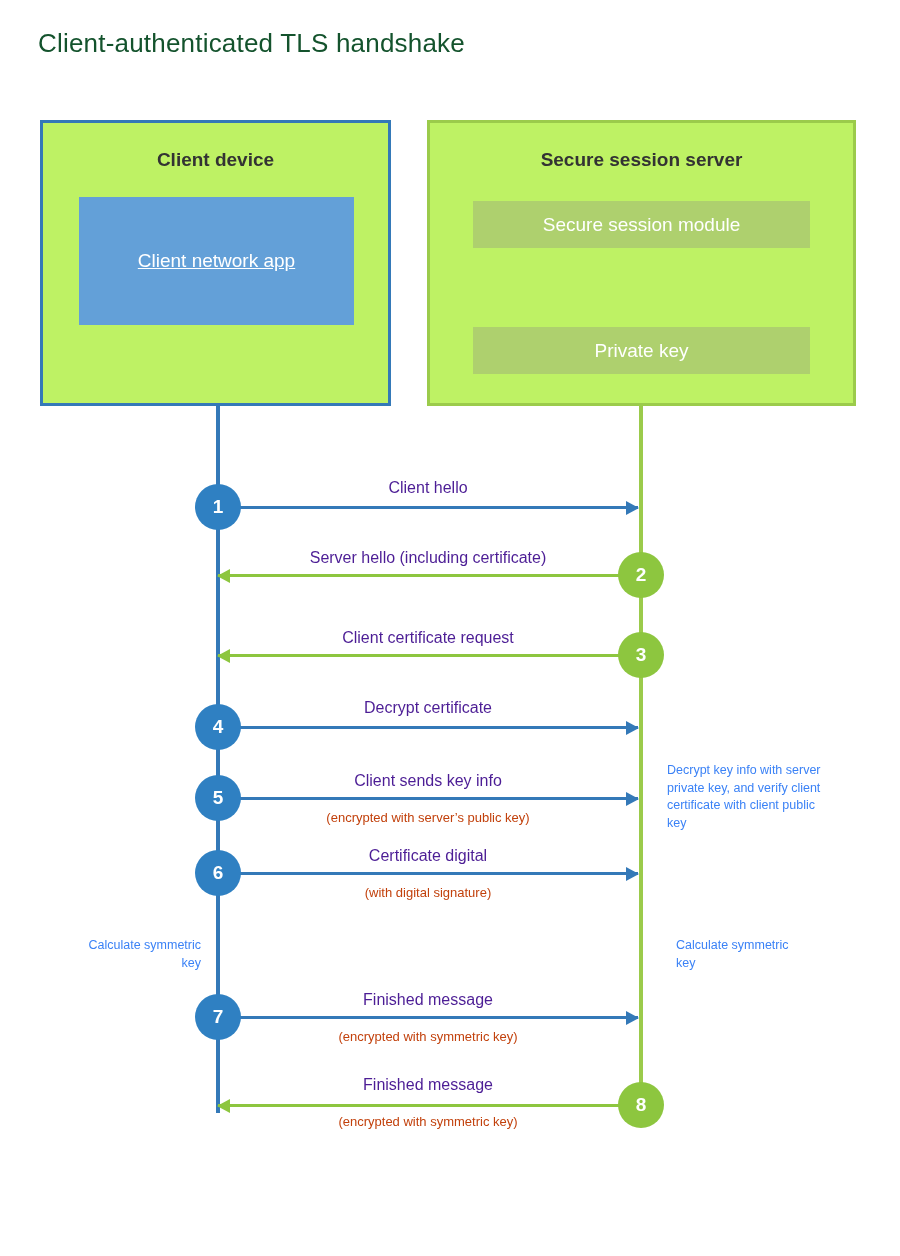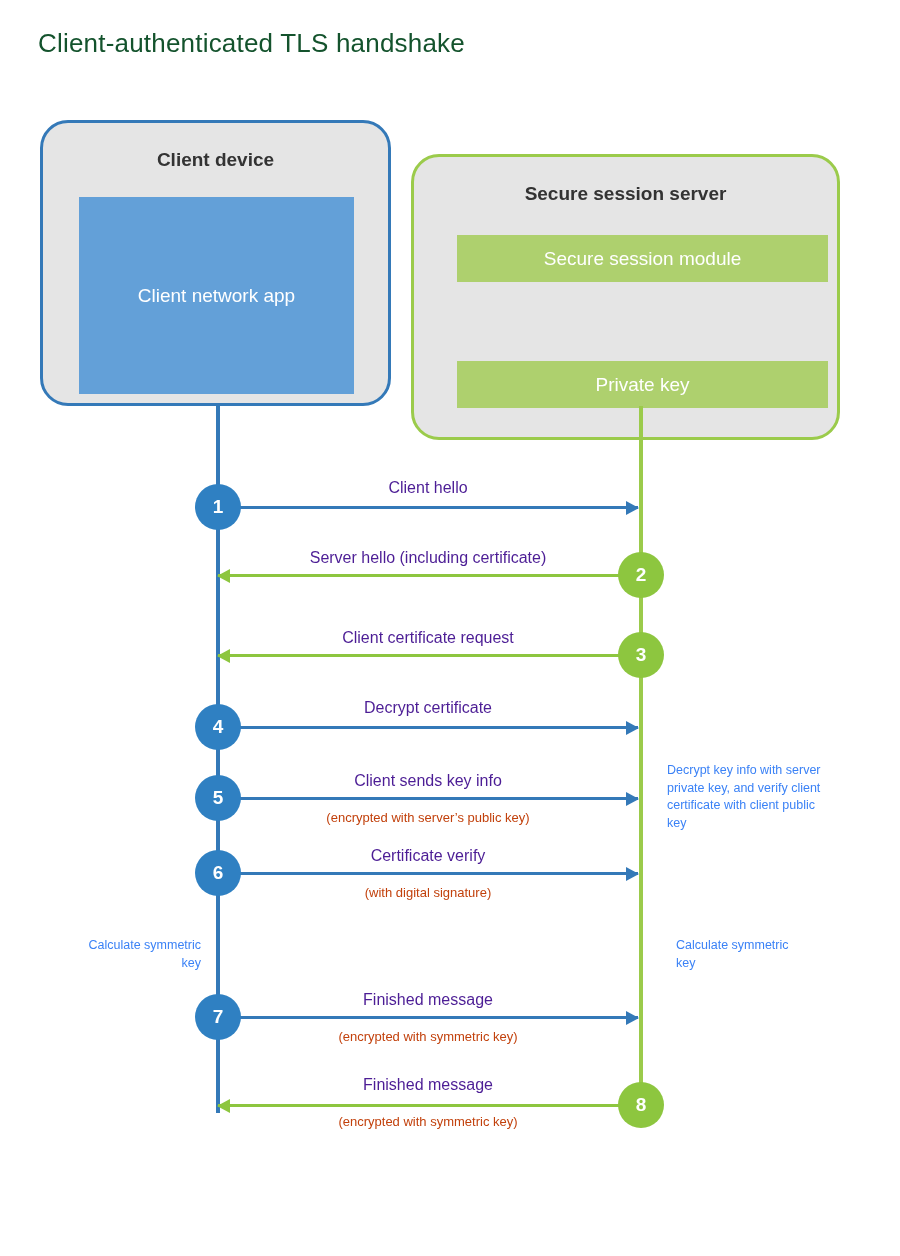--- a/index.html
+++ b/index.html
@@ -23,70 +23,69 @@
     font-size: 26px;
     font-weight: 400;
     color: #14532d;
     letter-spacing: 0.2px;
     white-space: nowrap;
   }
 
   
   .actor-box {
     position: absolute;
-    background: #e5e5e5;
+    background: #bef264;
     box-sizing: border-box;
-    border-radius: 28px;
   }
   #client-device-box {
     left: 40px;
     top: 120px;
     width: 351px;
     height: 286px;
     border: 3px solid #3479b8;
   }
   #secure-session-server-box {
-    left: 411px;
+    left: 427px;
     top: 120px;
     width: 429px;
     height: 286px;
     border: 3px solid #9bcb4b;
-    margin-top: 34px;
   }
   .actor-title {
     position: absolute;
     left: 0;
     right: 0;
     top: 26px;
     text-align: center;
     font-size: 19px;
     font-weight: bold;
     color: #333333;
   }
 
   #client-network-app {
     position: absolute;
     left: 36px;
     top: 74px;
     width: 275px;
-    height: 197px;
+    height: 128px;
     background: #63a0d8;
     color: #ffffff;
     font-size: 19px;
     line-height: 26px;
     display: flex;
     align-items: center;
     justify-content: center;
     text-align: center;
+    text-decoration: underline;
   }
 
   .server-module {
     position: absolute;
     left: 43px;
-    width: 371px;
+    width: 337px;
     height: 47px;
     background: #aed островa;
     background: #aed06e;
     color: #ffffff;
     font-size: 19px;
     display: flex;
     align-items: center;
     justify-content: center;
     text-align: center;
   }
@@ -224,21 +223,21 @@
 <div class="arrow client to-right" style="left:218px; top:797px; width:420px;">
     <span class="head"></span>
   </div>
 <div class="msg-label" style="left:218px; top:772px; width:420px;">Client sends key info</div>
 <div class="msg-sublabel" style="left:218px; top:810px; width:420px;">(encrypted with server’s public key)</div>
 <div class="step-circle client" style="left:195px; top:775px;">5</div>
 
 <div class="arrow client to-right" style="left:218px; top:872px; width:420px;">
     <span class="head"></span>
   </div>
-<div class="msg-label" style="left:218px; top:847px; width:420px;">Certificate verify</div>
+<div class="msg-label" style="left:218px; top:847px; width:420px;">Certificate digital</div>
 <div class="msg-sublabel" style="left:218px; top:885px; width:420px;">(with digital signature)</div>
 <div class="step-circle client" style="left:195px; top:850px;">6</div>
 
 <div class="arrow client to-right" style="left:218px; top:1016px; width:420px;">
     <span class="head"></span>
   </div>
 <div class="msg-label" style="left:218px; top:991px; width:420px;">Finished message</div>
 <div class="msg-sublabel" style="left:218px; top:1029px; width:420px;">(encrypted with symmetric key)</div>
 <div class="step-circle client" style="left:195px; top:994px;">7</div>
 

